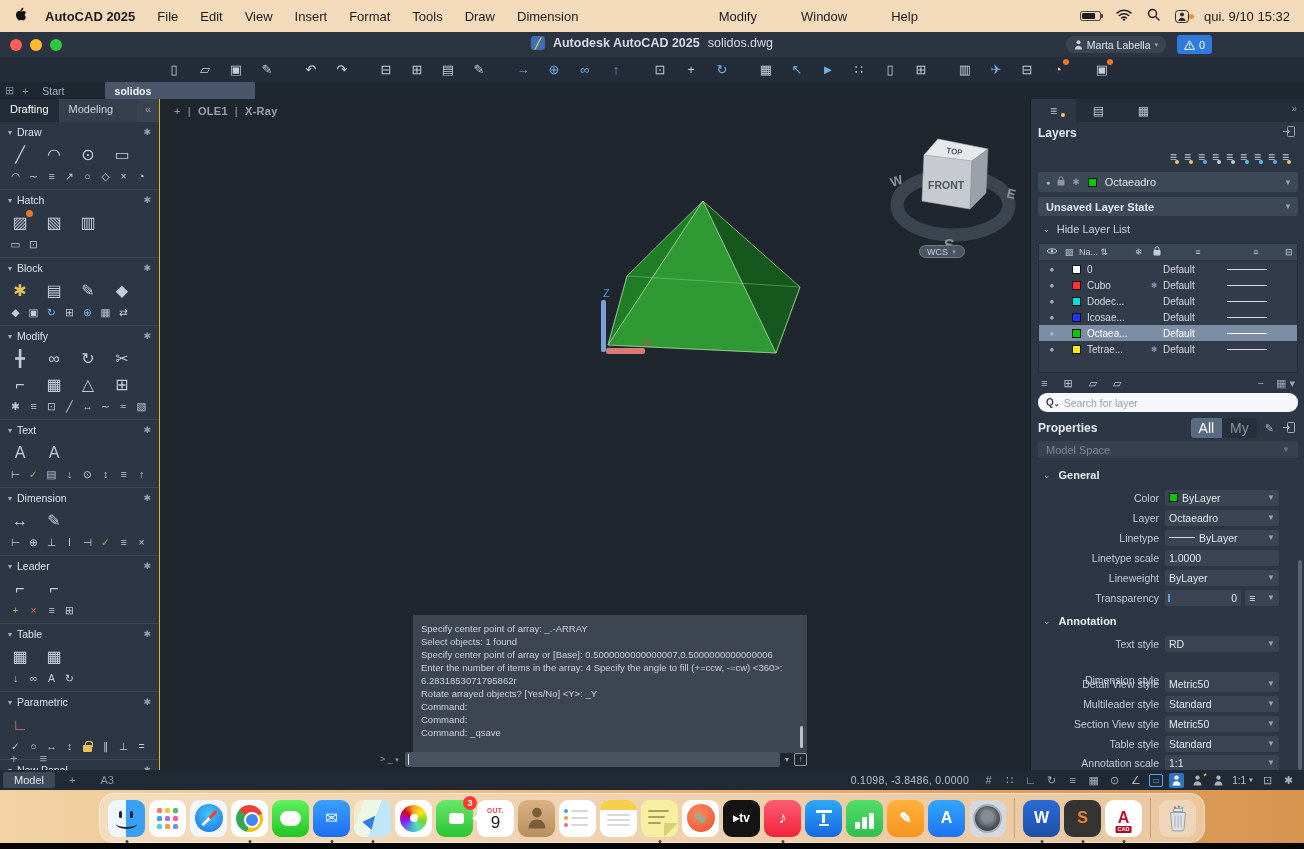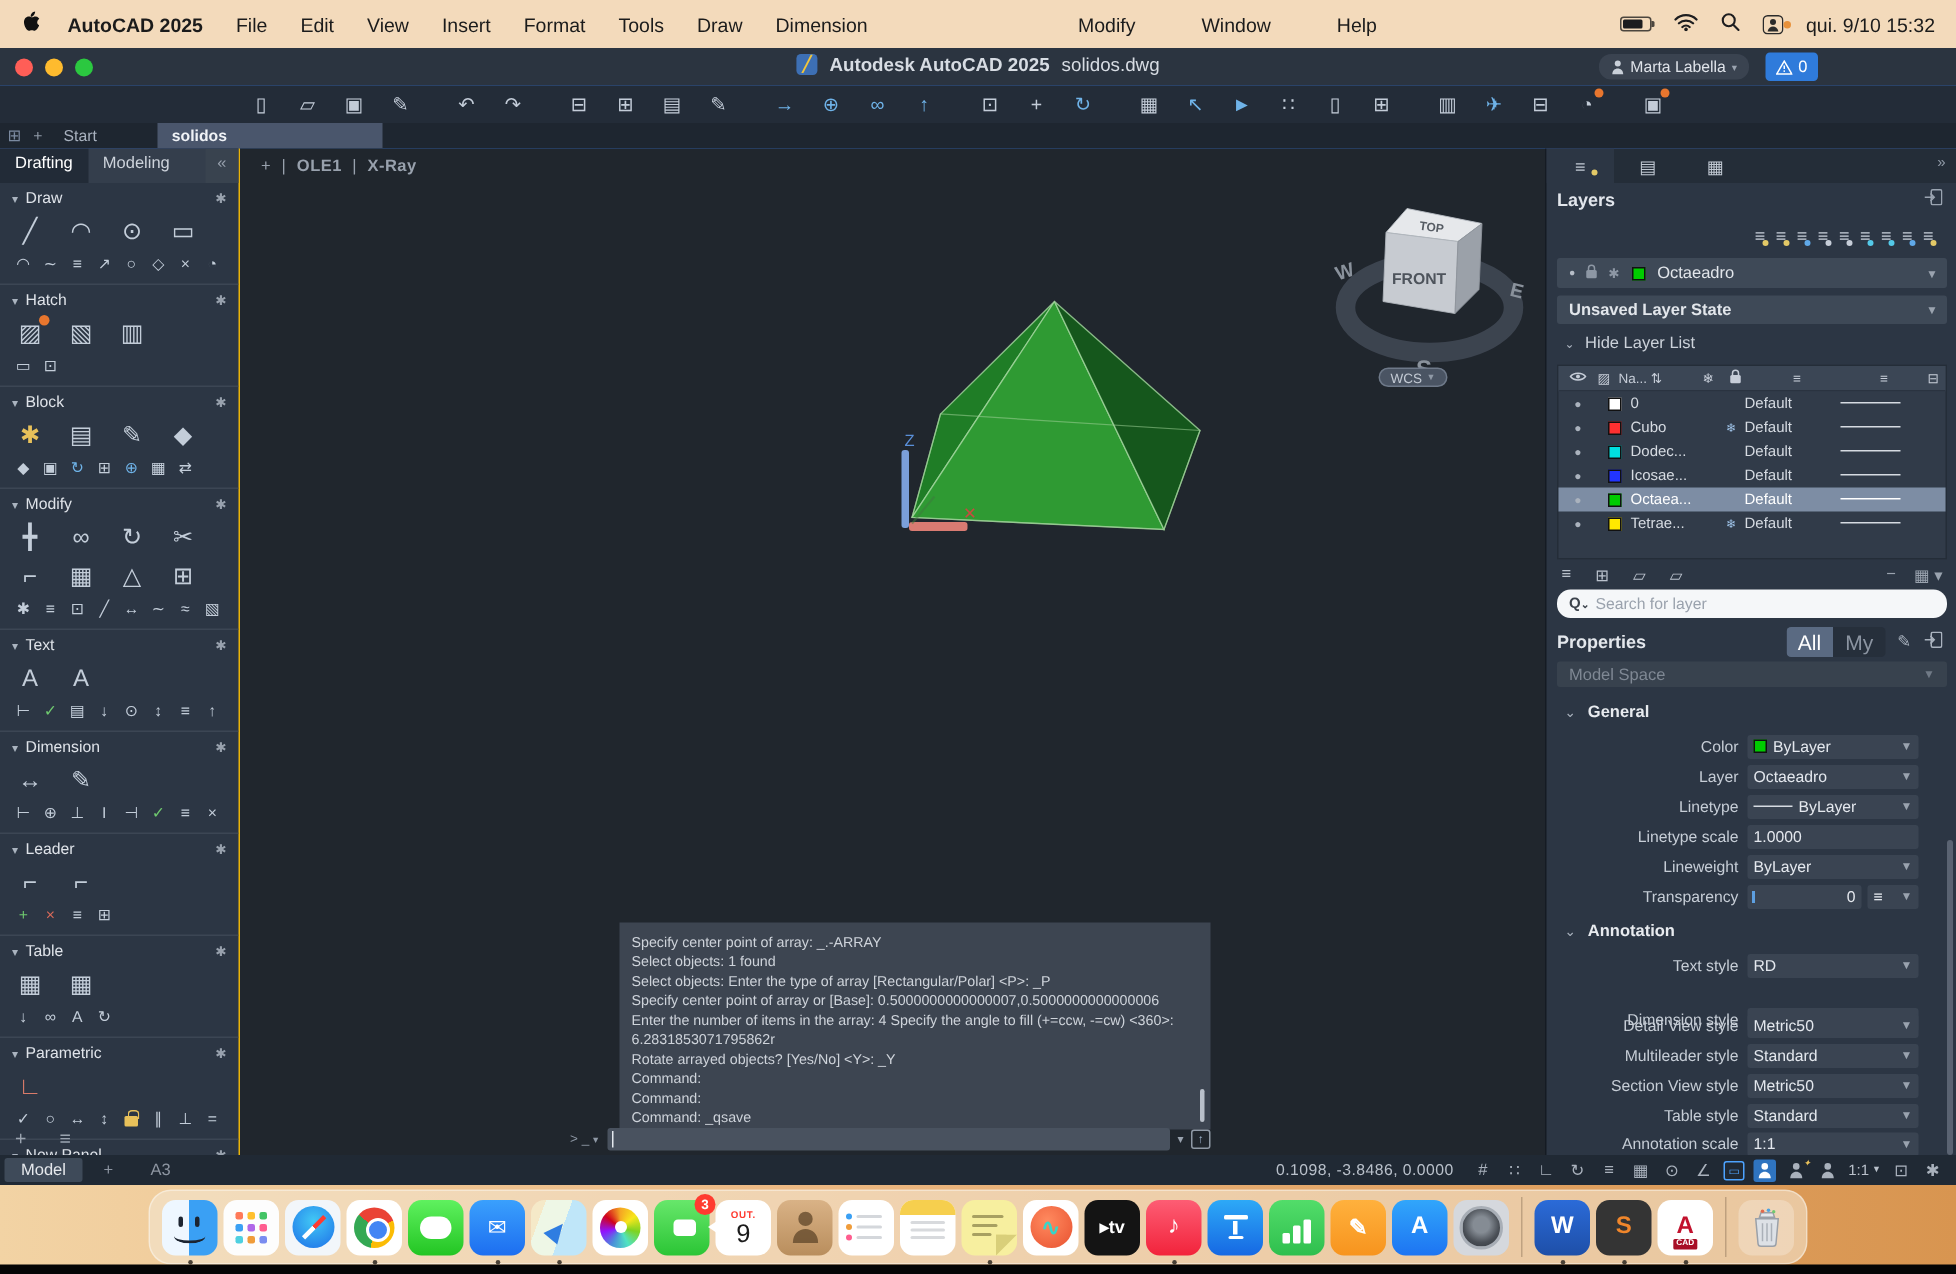--- a/index.html
+++ b/index.html
@@ -571,21 +571,20 @@
       </svg>
     </div>
     <div class="wcspill">
       <span>WCS</span>
         <span style="font-size:6px;color:#8f99a6">▼</span>
     </div>
 
     <div class="cmdhist" id="cmdhist">
         <div>Specify center point of array: _.-ARRAY</div>
         <div>Select objects:   1 found</div>
-        <div>Select objects: Enter the type of array [Rectangular/Polar] &lt;P&gt;: _P</div>
         <div>Specify center point of array or [Base]: 0.5000000000000007,0.5000000000000006</div>
         <div>Enter the number of items in the array: 4 Specify the angle to fill (+=ccw, -=cw) &lt;360&gt;:</div>
         <div>6.2831853071795862r</div>
         <div>Rotate arrayed objects? [Yes/No] &lt;Y&gt;: _Y</div>
         <div>Command:</div>
         <div>Command:</div>
         <div>Command: _qsave</div>
       </div>
     <div class="cmdscroll"></div>
     <div class="cmdrow">

